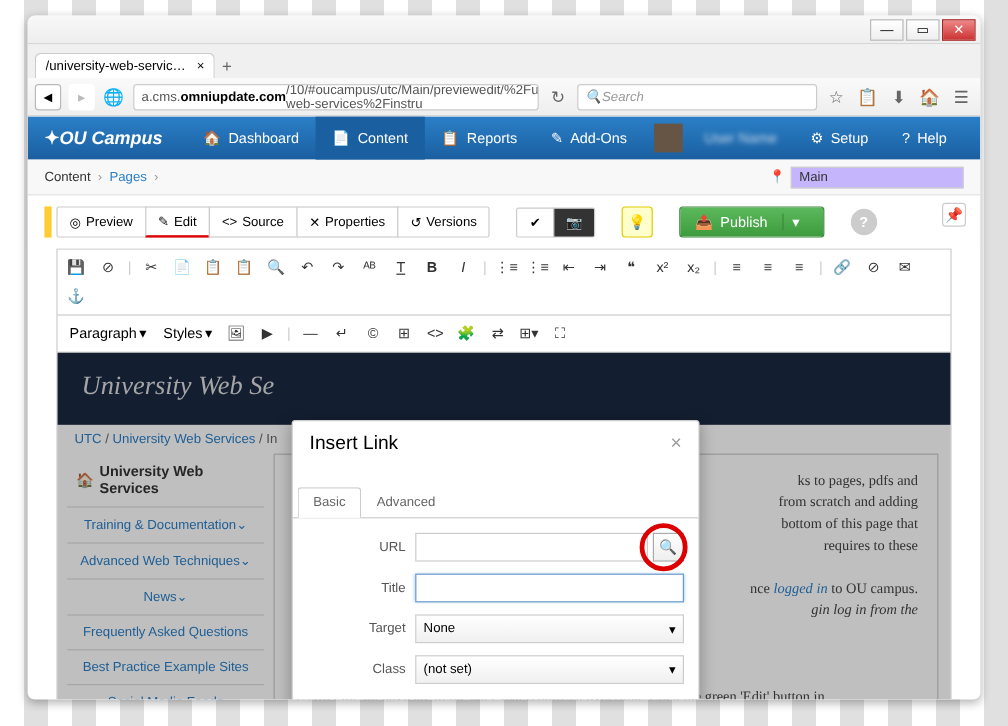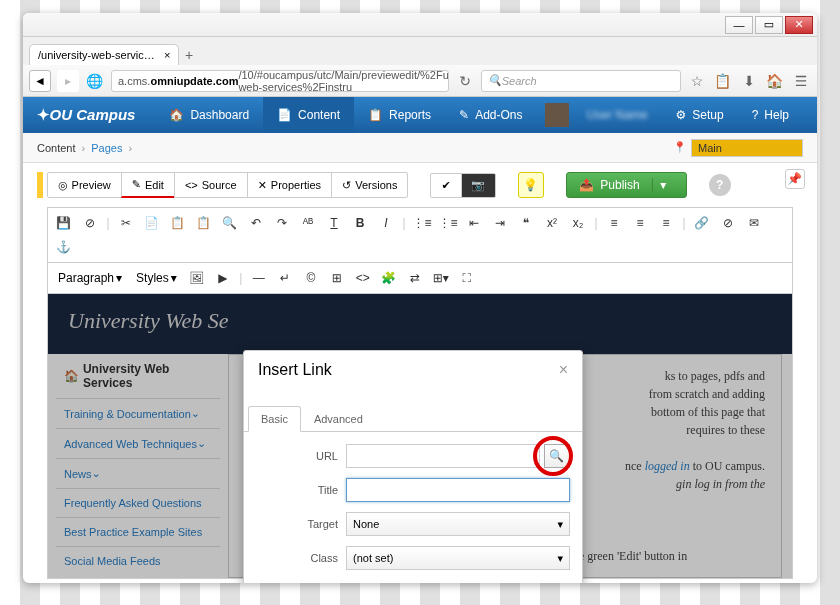--- a/index.html
+++ b/index.html
@@ -22,21 +22,21 @@
 .topnav { height: 36px; background: linear-gradient(#2b7fc7,#1a5fa0); display: flex; align-items: center; padding: 0 14px; color: #fff; }
 .logo { font-weight: bold; font-size: 15px; font-style: italic; margin-right: 20px; }
 .navitem { padding: 0 14px; height: 36px; display: flex; align-items: center; gap: 6px; font-size: 12px; }
 .navitem.active { background: #1a5fa0; }
 .navspacer { flex: 1; }
 .avatar { width: 24px; height: 24px; background: #654; margin-right: 4px; }
 .bcbar { height: 30px; background: #f8f8f8; border-bottom: 1px solid #ddd; display: flex; align-items: center; padding: 0 14px; font-size: 11px; color: #333; }
 .bcarr { color: #999; margin: 0 6px; }
 .bpages { color: #2a7fc7; }
 .site { margin-left: auto; display: flex; align-items: center; gap: 4px; }
-.siteselect { border: 1px solid #ccc; padding: 2px 24px 2px 6px; font-size: 11px; background: #eab308; width: 112px; }
+.siteselect { border: 1px solid #ccc; padding: 2px 24px 2px 6px; font-size: 11px; background: #c4b5fd; width: 144px; }
 .actbar { height: 44px; display: flex; align-items: center; padding: 0 24px; gap: 6px; background: #fff; }
 .yel { width: 6px; height: 26px; background: #fc3; position: absolute; left: 14px; }
 .pagebtn { border: 1px solid #ccc; padding: 5px 10px; font-size: 11px; background: #fff; display: flex; align-items: center; gap: 4px; border-radius: 2px; }
 .pagebtn.active { border-bottom: 2px solid #d00; }
 .btngroup { display: flex; }
 .btngroup .pagebtn { border-radius: 0; margin-left: -1px; }
 .btngroup .pagebtn:first-child { border-radius: 2px 0 0 2px; margin-left: 0; }
 .btngroup .pagebtn:last-child { border-radius: 0 2px 2px 0; }
 .gap { width: 10px; }
 .bulb { width: 26px; height: 26px; border: 1px solid #dc0; background: #ffc; border-radius: 3px; display: flex; align-items: center; justify-content: center; color: #da0; }
@@ -48,21 +48,21 @@
 .etb { width: 24px; height: 22px; display: flex; align-items: center; justify-content: center; color: #333; }
 .etb.sep { width: 8px; color: #ccc; }
 .etxt { padding: 2px 6px; display: flex; align-items: center; gap: 2px; }
 .epage { position: relative; }
 .banner { height: 60px; background: #1a2840; color: #ddd; font-family: Georgia, serif; font-style: italic; font-size: 22px; padding: 14px 20px; }
 .bcnav { padding: 6px 14px; font-size: 11px; color: #666; }
 .bcnav a { color: #2a7fc7; text-decoration: none; }
 .maincols { display: flex; }
 .sidenav { width: 180px; padding: 0 8px; }
 .snhead { padding: 8px; font-weight: bold; color: #333; font-size: 12px; display: flex; align-items: center; gap: 4px; }
-.snitem { padding: 8px; border-top: 1px solid #ddd; color: #2a7fc7; font-size: 11px; display: flex; justify-content: flex-start; align-items: center; }
+.snitem { padding: 8px; border-top: 1px solid #ddd; color: #2a7fc7; font-size: 11px; display: flex; justify-content: center; align-items: center; }
 .mainc { flex: 1; border: 1px solid #ccc; padding: 12px 16px; margin-right: 10px; font-family: Georgia, serif; font-size: 12px; color: #444; line-height: 1.5; }
 .mainc .link { color: #2a7fc7; font-style: italic; }
 .overlay { position: absolute; inset: 0; background: rgba(0,0,0,0.25); }
 .dialog { position: absolute; top: 56px; left: 195px; width: 340px; background: #fff; border: 1px solid #ccc; box-shadow: 0 3px 12px rgba(0,0,0,0.3); border-radius: 3px; }
 .dlgtitle { padding: 10px 14px 6px; font-size: 16px; font-weight: normal; display: flex; justify-content: space-between; align-items: flex-end; }
 .dlgclose { color: #999; cursor: pointer; }
 .dlgtabs { display: flex; border-bottom: 1px solid #ccc; padding: 0 4px; margin-top: 21px; }
 .dlgtab { padding: 6px 12px; border: 1px solid transparent; font-size: 11px; color: #666; margin-bottom: -1px; }
 .dlgtab.active { border-color: #ccc; border-bottom-color: #fff; background: #fff; border-radius: 3px 3px 0 0; }
 .dlgbody { padding: 12px; }
@@ -208,20 +208,23 @@
         <div class="etb">⊞</div>
         <div class="etb">&lt;&gt;</div>
         <div class="etb">🧩</div>
         <div class="etb">⇄</div>
         <div class="etb">⊞▾</div>
         <div class="etb">⛶</div>
       </div>
       <div class="epage">
         <div class="overlay"></div>
         <div class="banner"><span>University Web Se</span></div>
+        <div class="bcnav">
+          <a>UTC</a> / <a>University Web Services</a> / <span>In</span>
+        </div>
         <div class="maincols">
           <div class="sidenav">
             <div class="snhead">🏠 <span>University Web Services</span></div>
             <div class="snitem">
                 <span>Training &amp; Documentation</span> 
                 <span>⌄</span>
               </div>
             <div class="snitem">
                 <span>Advanced Web Techniques</span> 
                 <span>⌄</span>

